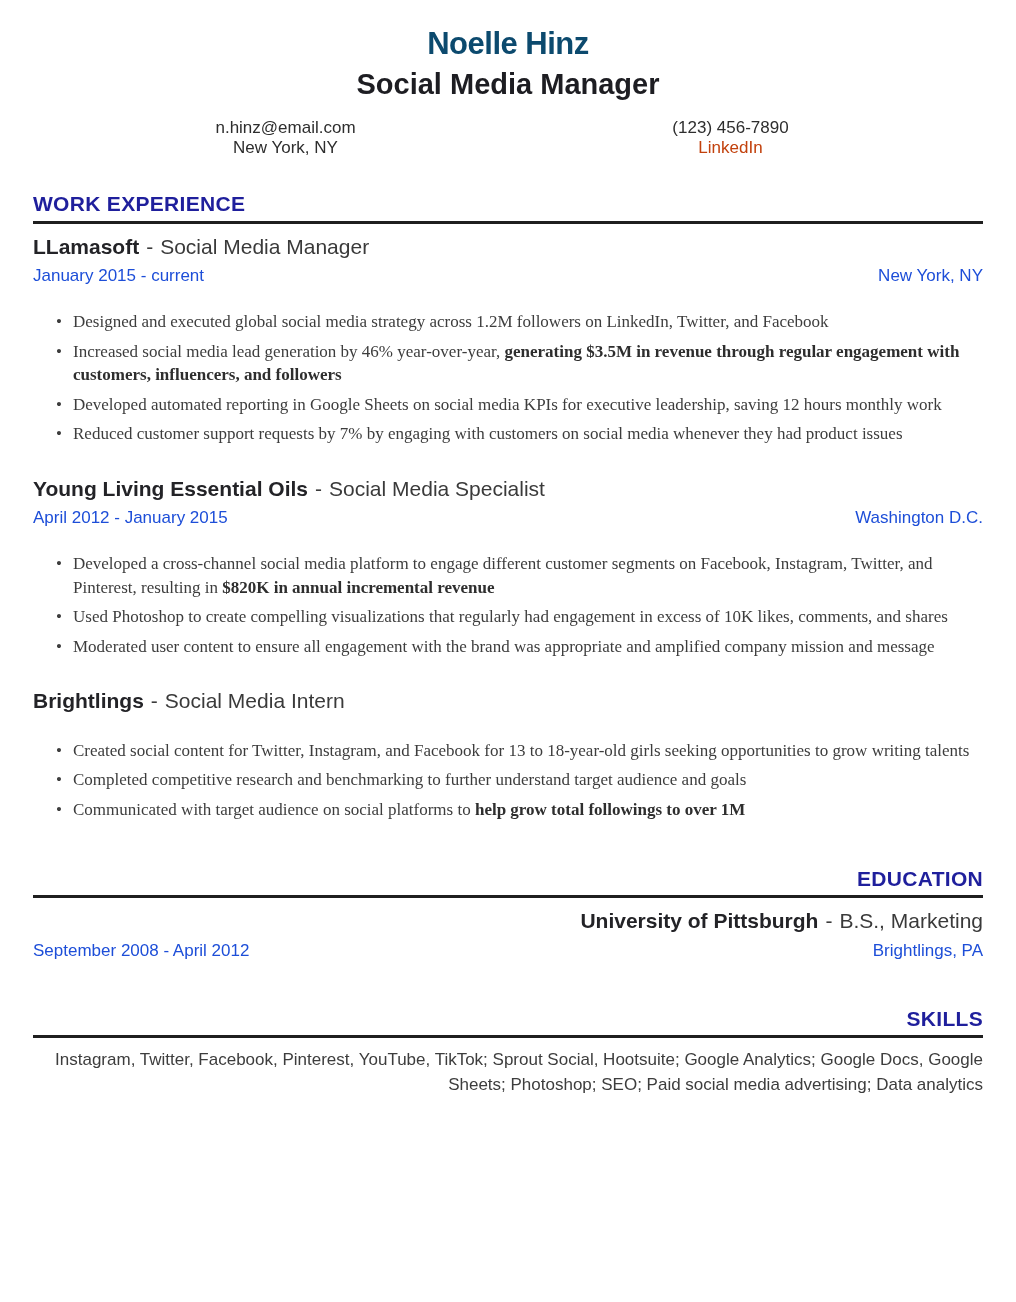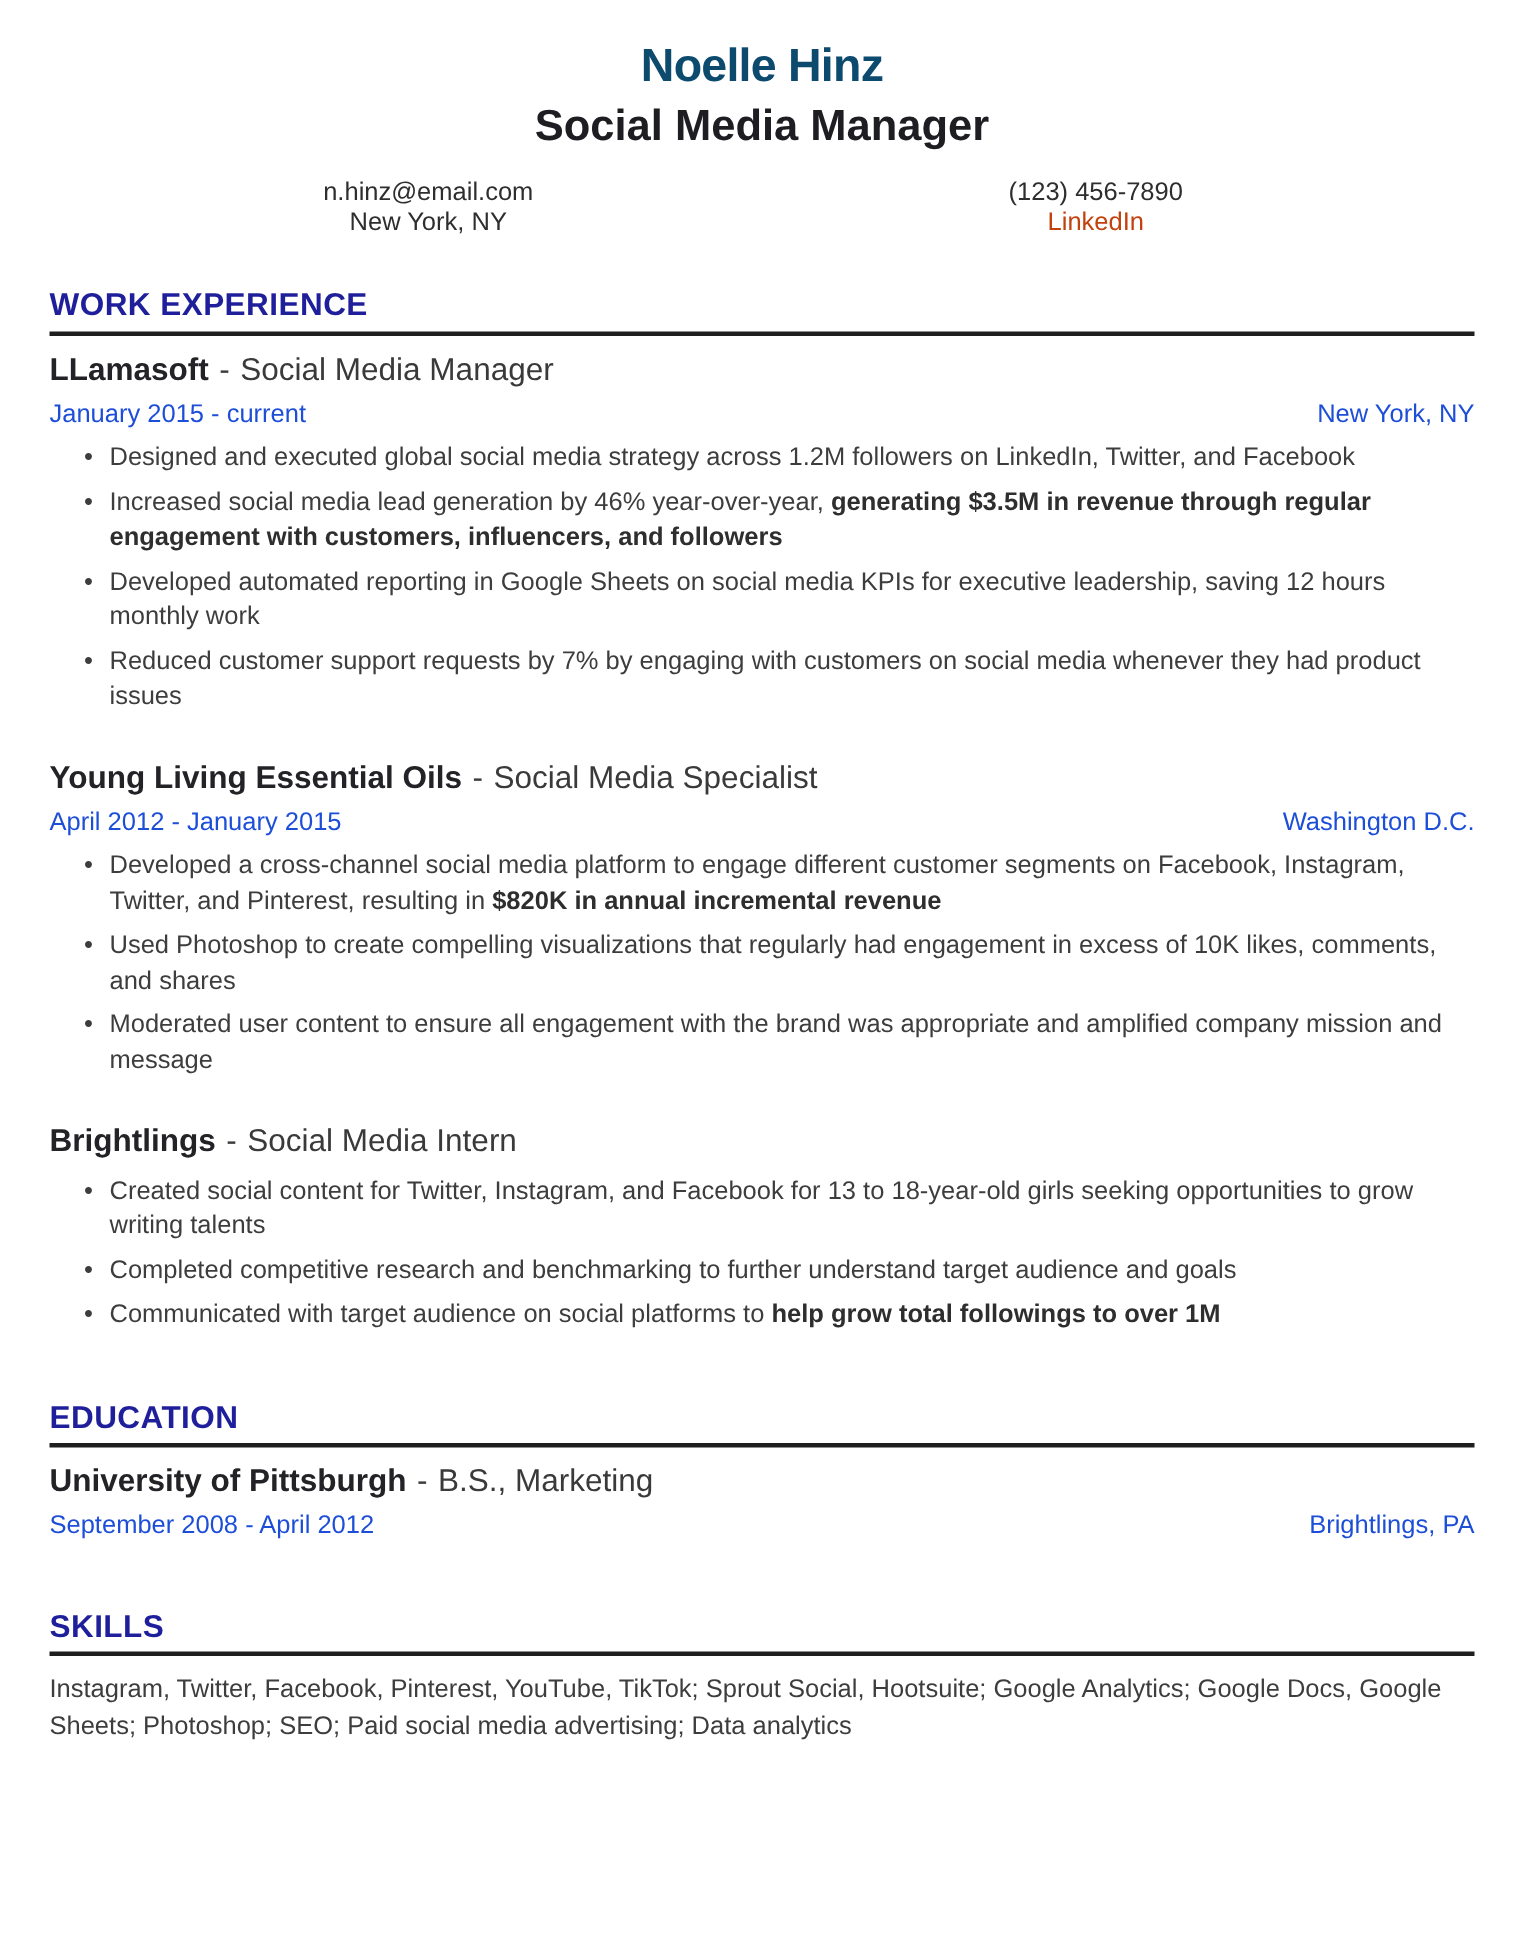--- a/index.html
+++ b/index.html
@@ -41,21 +41,21 @@
     color: #2e2e2e;
   }
   .contact-row > div { text-align: center; }
   .contact-link {
     color: #c2410c;
     cursor: pointer;
   }
 
   
   .section { margin-top: 33px; }
-  .section.gap-lg { margin-top: 45px; }
+  .section.gap-lg { margin-top: 45px; text-align: right; }
   .section-title {
     font-size: 21px;
     font-weight: 700;
     letter-spacing: 0.3px;
     color: #1f1f9c;
     line-height: 1.2;
   }
   .section-rule {
     border: none;
     border-top: 3px solid #1f1f1f;
@@ -72,22 +72,23 @@
   .entry-meta {
     display: flex;
     justify-content: space-between;
     font-size: 17px;
     color: #1d4ed8;
     margin-top: 5px;
     line-height: 1.25;
   }
   .bullets {
     list-style: none;
-    margin-top: 7px;
+    margin-top: 24px;
     padding-left: 40px;
+    font-family: Liberation Serif, serif;
   }
   .bullets li {
     position: relative;
     font-size: 17px;
     line-height: 23.5px;
     margin-bottom: 6px;
     color: #3d3d3d;
   }
   .bullets li::before {
     content: "\2022";

